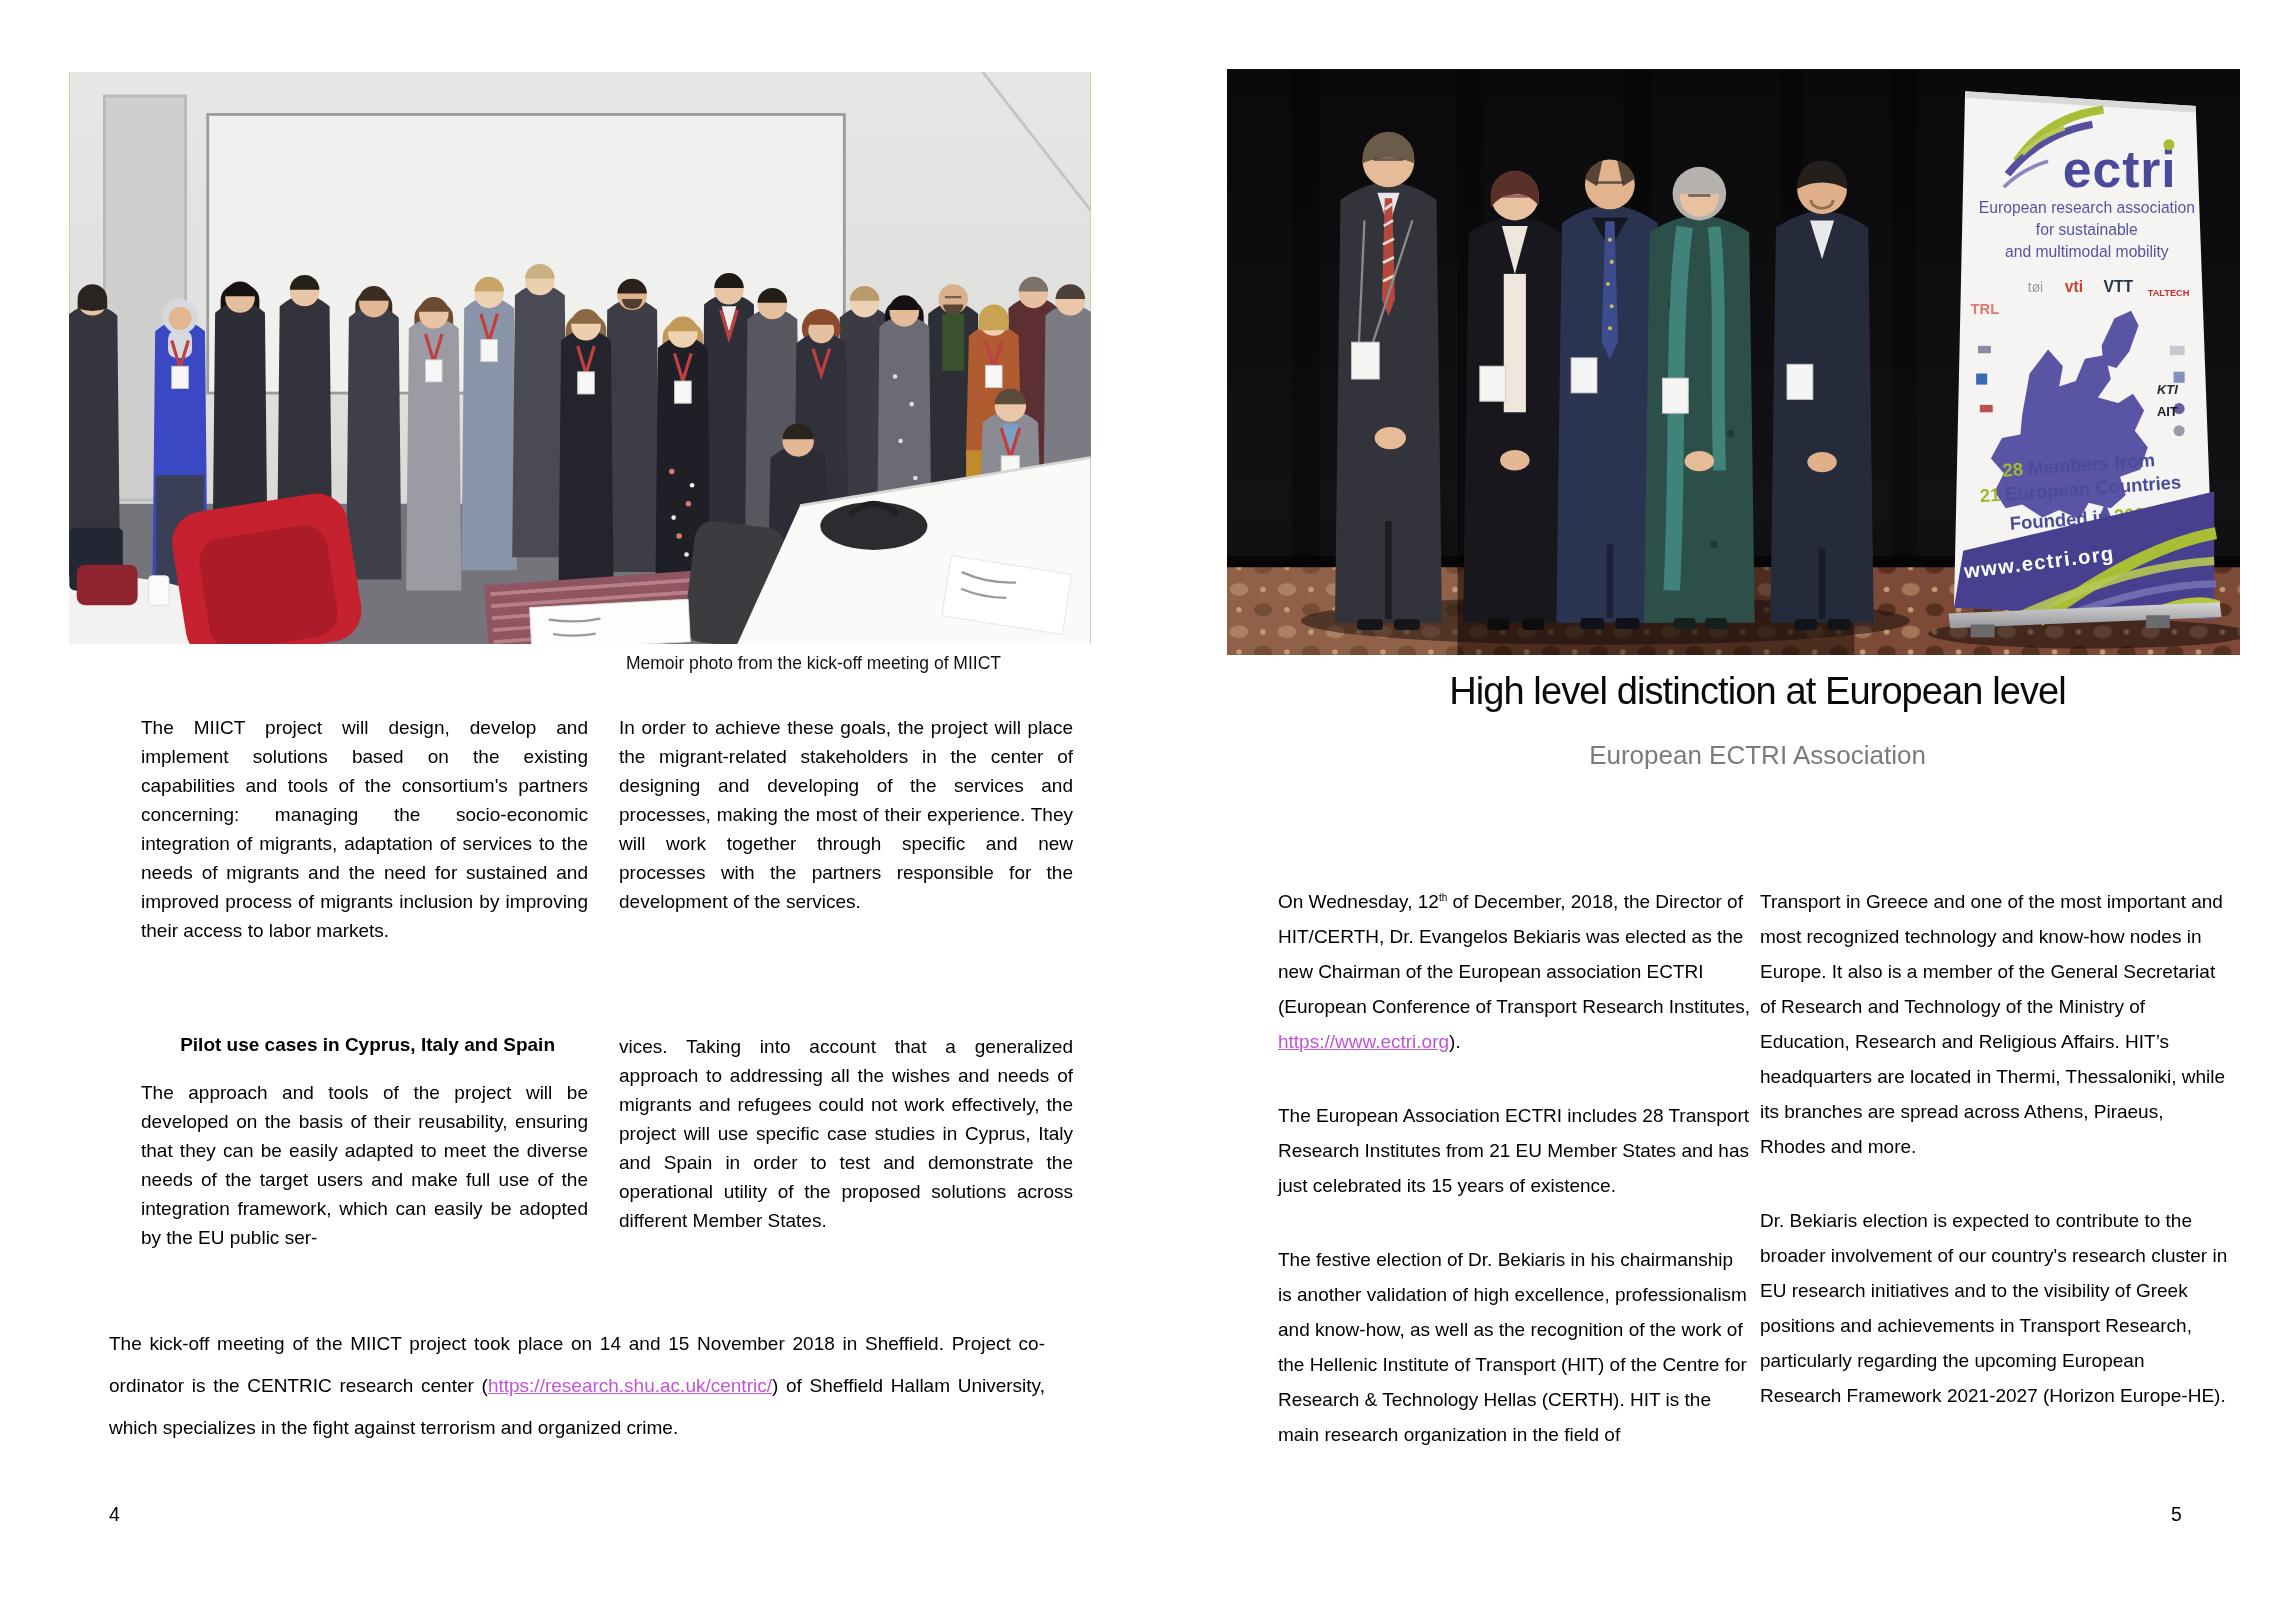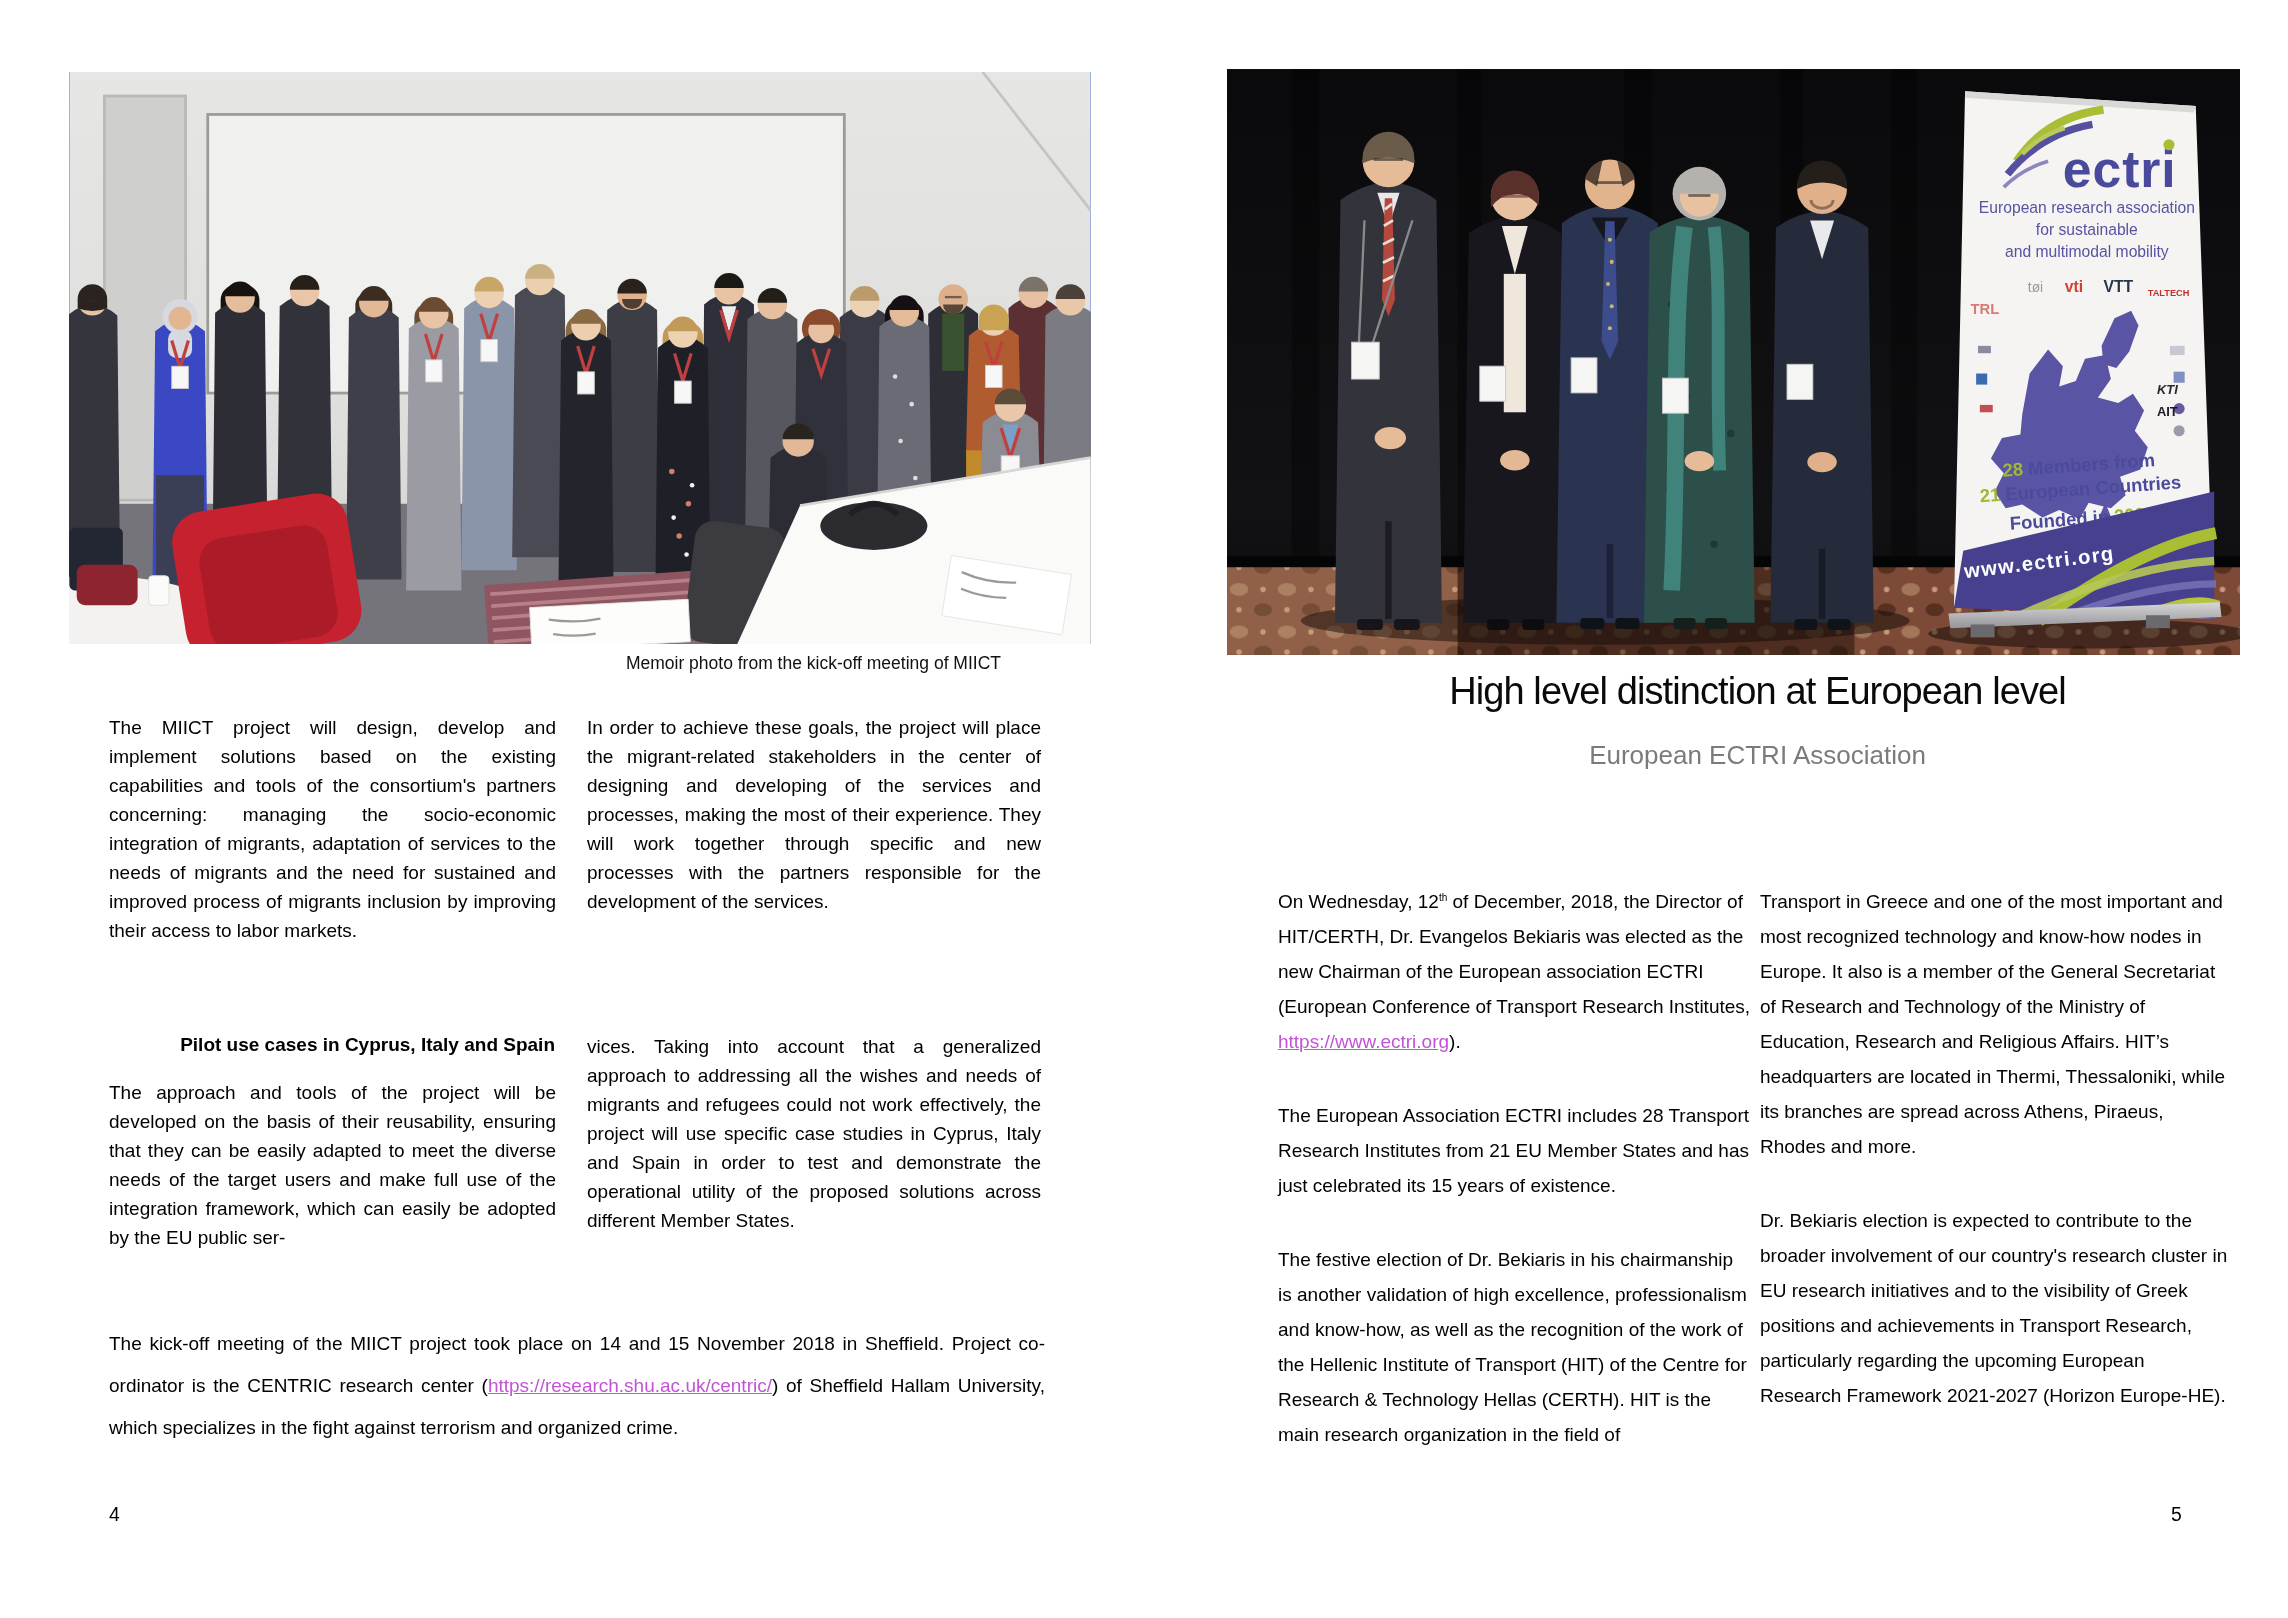--- a/index.html
+++ b/index.html
@@ -3,24 +3,24 @@
 <meta charset="utf-8">
 <style>
   html,body{margin:0;padding:0;}
   body{
     width:2289px;height:1619px;position:relative;background:#ffffff;
     font-family:"Liberation Sans","DejaVu Sans",sans-serif;color:#000;
     overflow:hidden;
   }
   .abs{position:absolute;}
   p{margin:0;}
-  .photo-frame{overflow:hidden;background:#1d4ed8;}
+  .photo-frame{overflow:hidden;background:#84cc16;}
   .photo-frame svg{display:block;}
   .caption{font-size:17.5px;text-align:right;color:#111;}
-  .body-just{font-size:19px;line-height:29px;text-align:justify;}
+  .body-just{font-size:19px;line-height:29px;text-align:justify;margin-left:32px;}
   .pilot-heading{font-size:19px;font-weight:bold;text-align:right;}
   .footer-text{font-size:19px;line-height:42px;text-align:justify;}
   .footer-text .p2{margin-top:20px;}
   .rp-col{font-size:19px;line-height:35px;text-align:left;}
   .rp-col p{margin:0 0 39px 0;}
   .headline{font-size:38px;font-weight:400;letter-spacing:-0.9px;text-align:center;color:#0a0a0a;}
   .subtitle{font-size:26px;line-height:34px;color:#7b7b7b;text-align:center;}
   a.doclink{color:#c353d6;text-decoration:underline;cursor:pointer;}
   .pagenum{font-size:19.4px;}
   sup{font-size:10px;line-height:0;vertical-align:super;}

